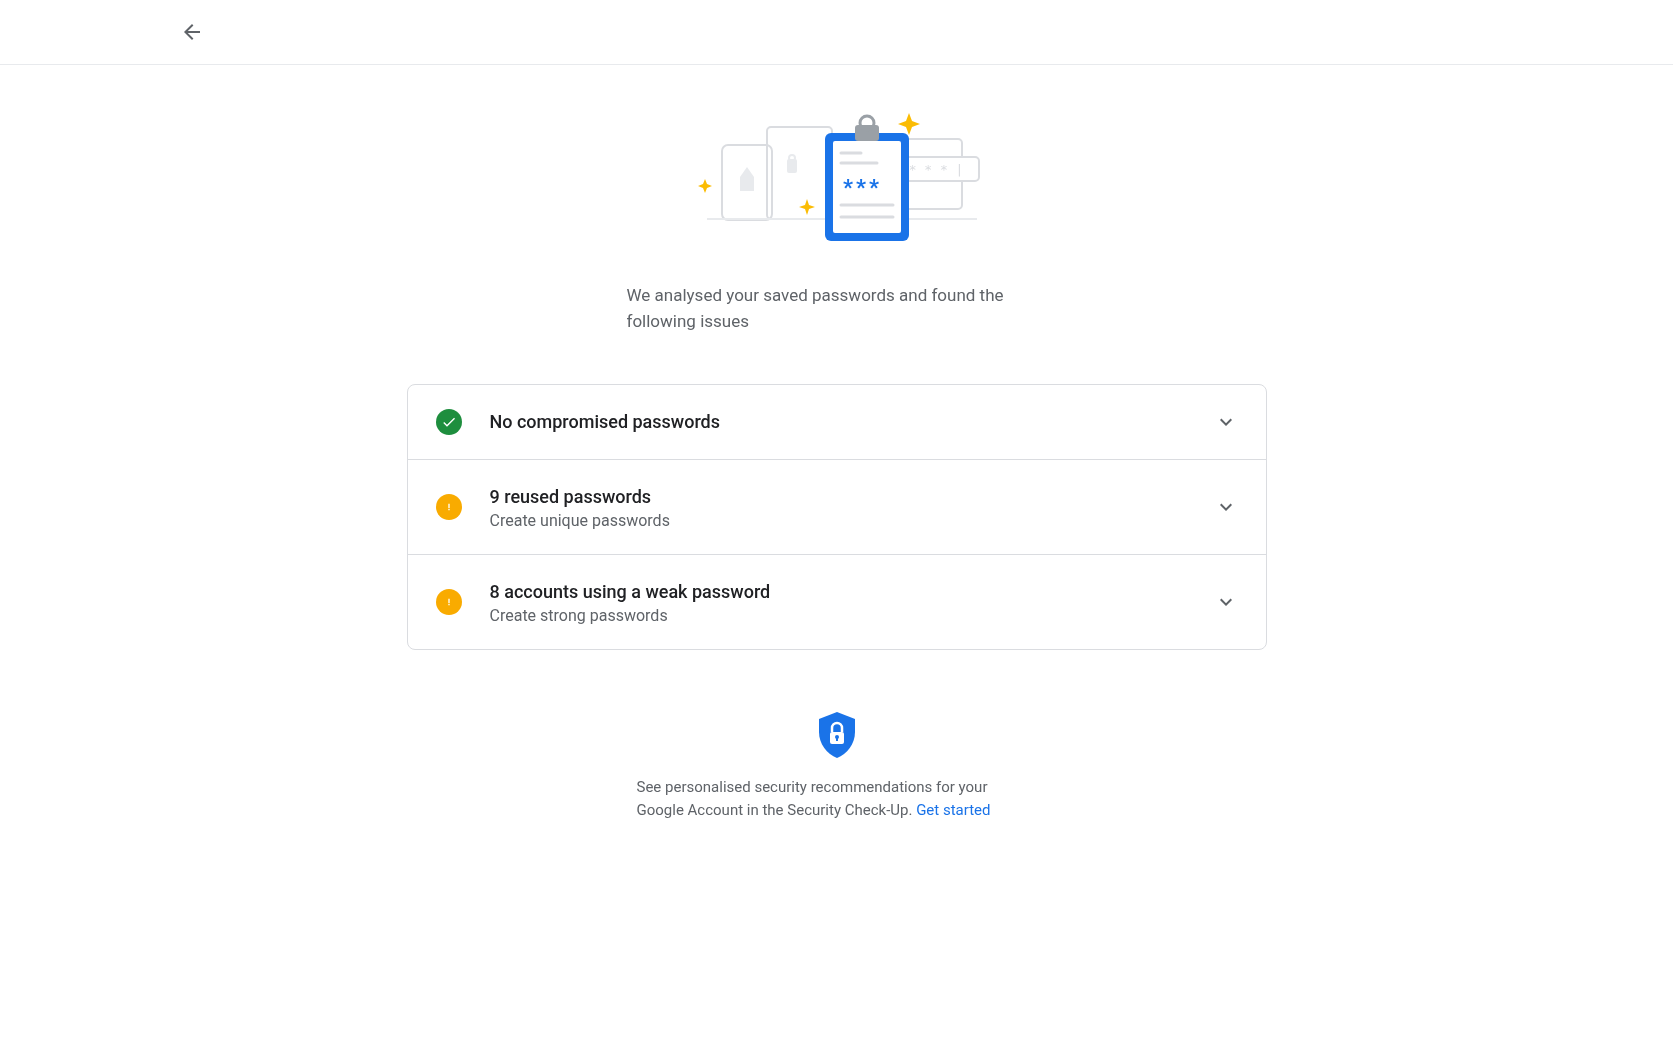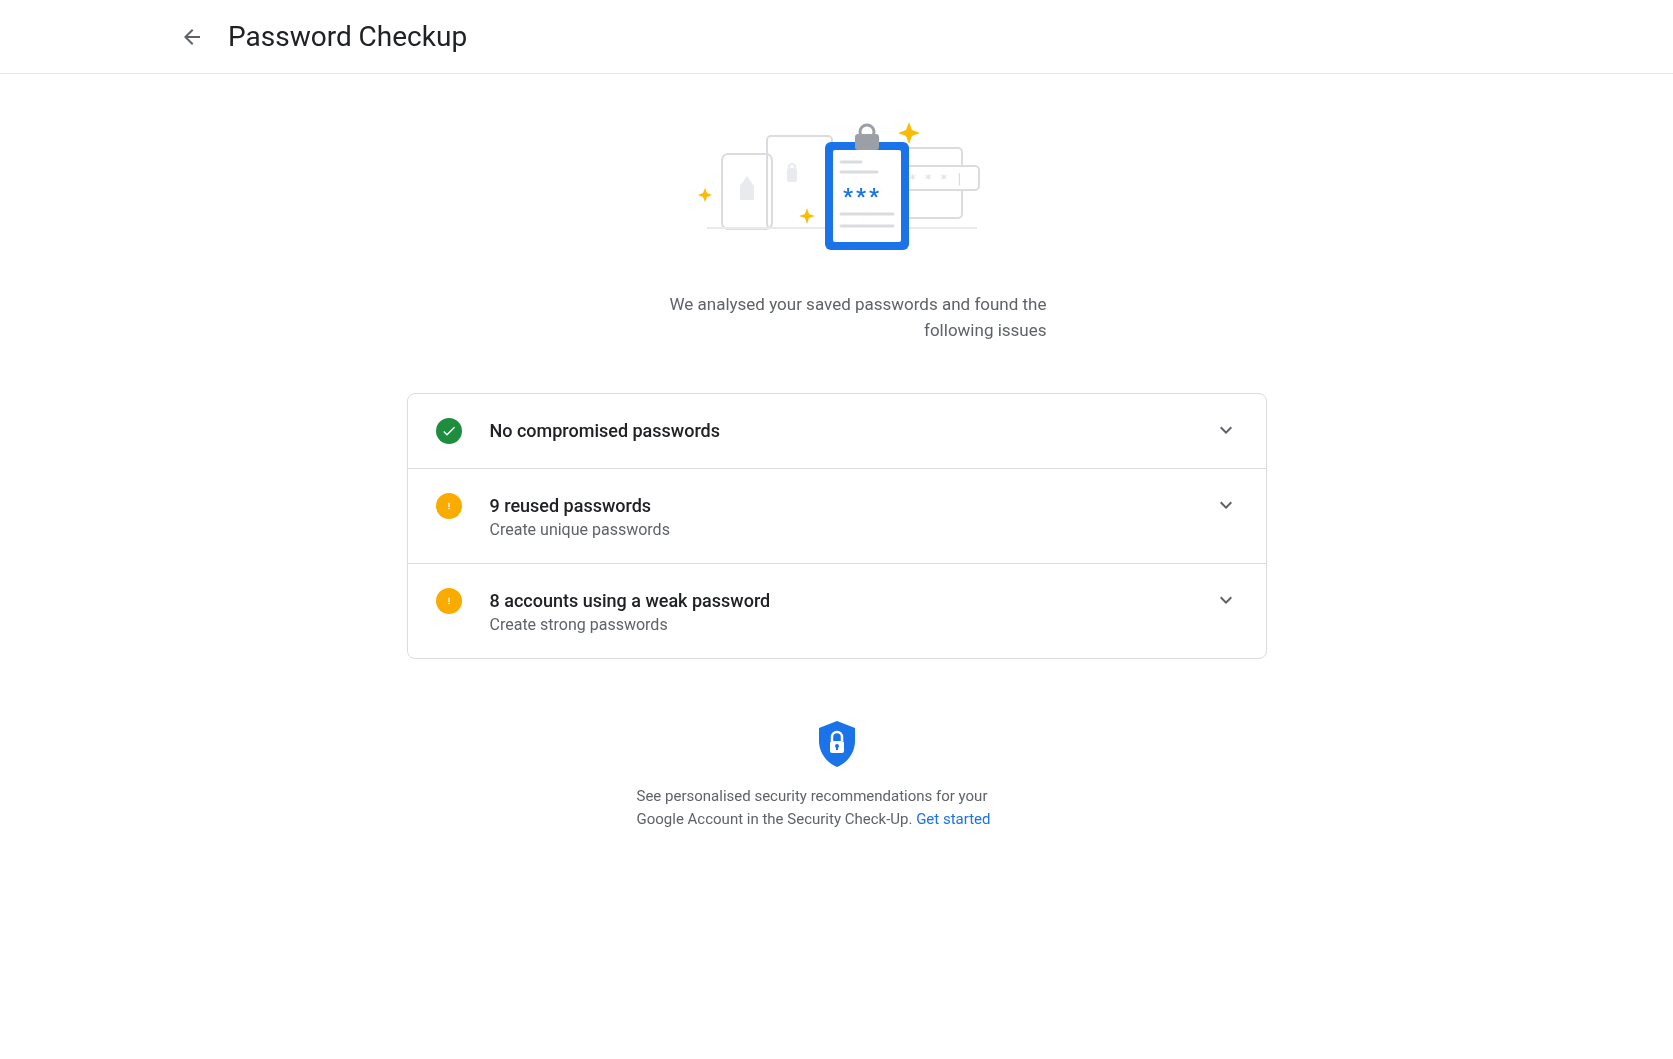--- a/index.html
+++ b/index.html
@@ -41,37 +41,37 @@
     .hero-illustration {
       display: flex;
       justify-content: center;
       margin-bottom: 28px;
     }
     .illustration-svg {
       width: 320px;
       height: 150px;
     }
     .intro-text {
-      text-align: right;
+      text-align: left;
       font-size: 17px;
       color: #5f6368;
       line-height: 1.5;
       margin-bottom: 50px;
       max-width: 420px;
       margin-left: auto;
       margin-right: auto;
     }
     .issues-container {
       border: 1px solid #dadce0;
       border-radius: 8px;
       overflow: hidden;
     }
     .issue-row {
       display: flex;
-      align-items: flex-start;
+      align-items: center;
       padding: 24px 28px;
       border-bottom: 1px solid #dadce0;
       cursor: pointer;
     }
     .issue-row:last-child {
       border-bottom: none;
     }
     .status-icon {
       width: 26px;
       height: 26px;
@@ -141,21 +141,20 @@
   </style>
 </head>
 <body>
 
 <div class="header">
   <div class="back-arrow">
     <svg viewBox="0 0 24 24" width="24" height="24" fill="currentColor">
       <path d="M20 11H7.83l5.59-5.59L12 4l-8 8 8 8 1.41-1.41L7.83 13H20v-2z"></path>
     </svg>
   </div>
-  <h1 class="page-title">Password Checkup</h1>
 </div>
 
 <div class="main-content">
 
   <div class="hero-illustration">
     <svg class="illustration-svg" viewBox="0 0 320 150">
 
       <rect x="45" y="40" width="50" height="75" rx="6" fill="none" stroke="#dadce0" stroke-width="2"></rect>
       <path d="M 63 72 L 70 62 L 77 72 L 77 86 L 63 86 Z" fill="#e8eaed"></path>
       <rect x="90" y="22" width="65" height="92" rx="4" fill="none" stroke="#dadce0" stroke-width="2"></rect>

